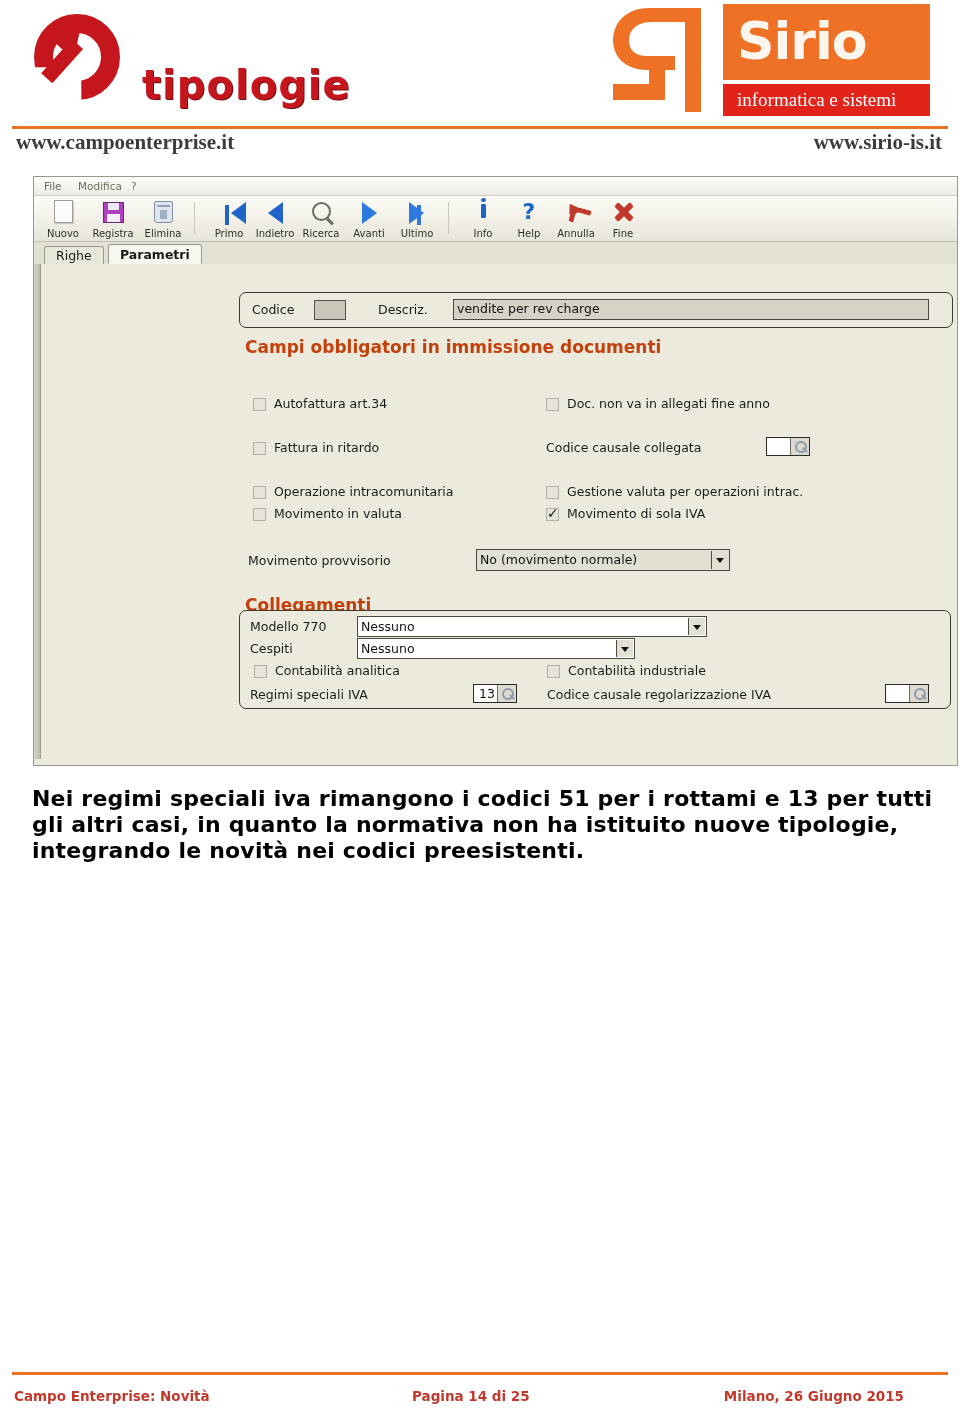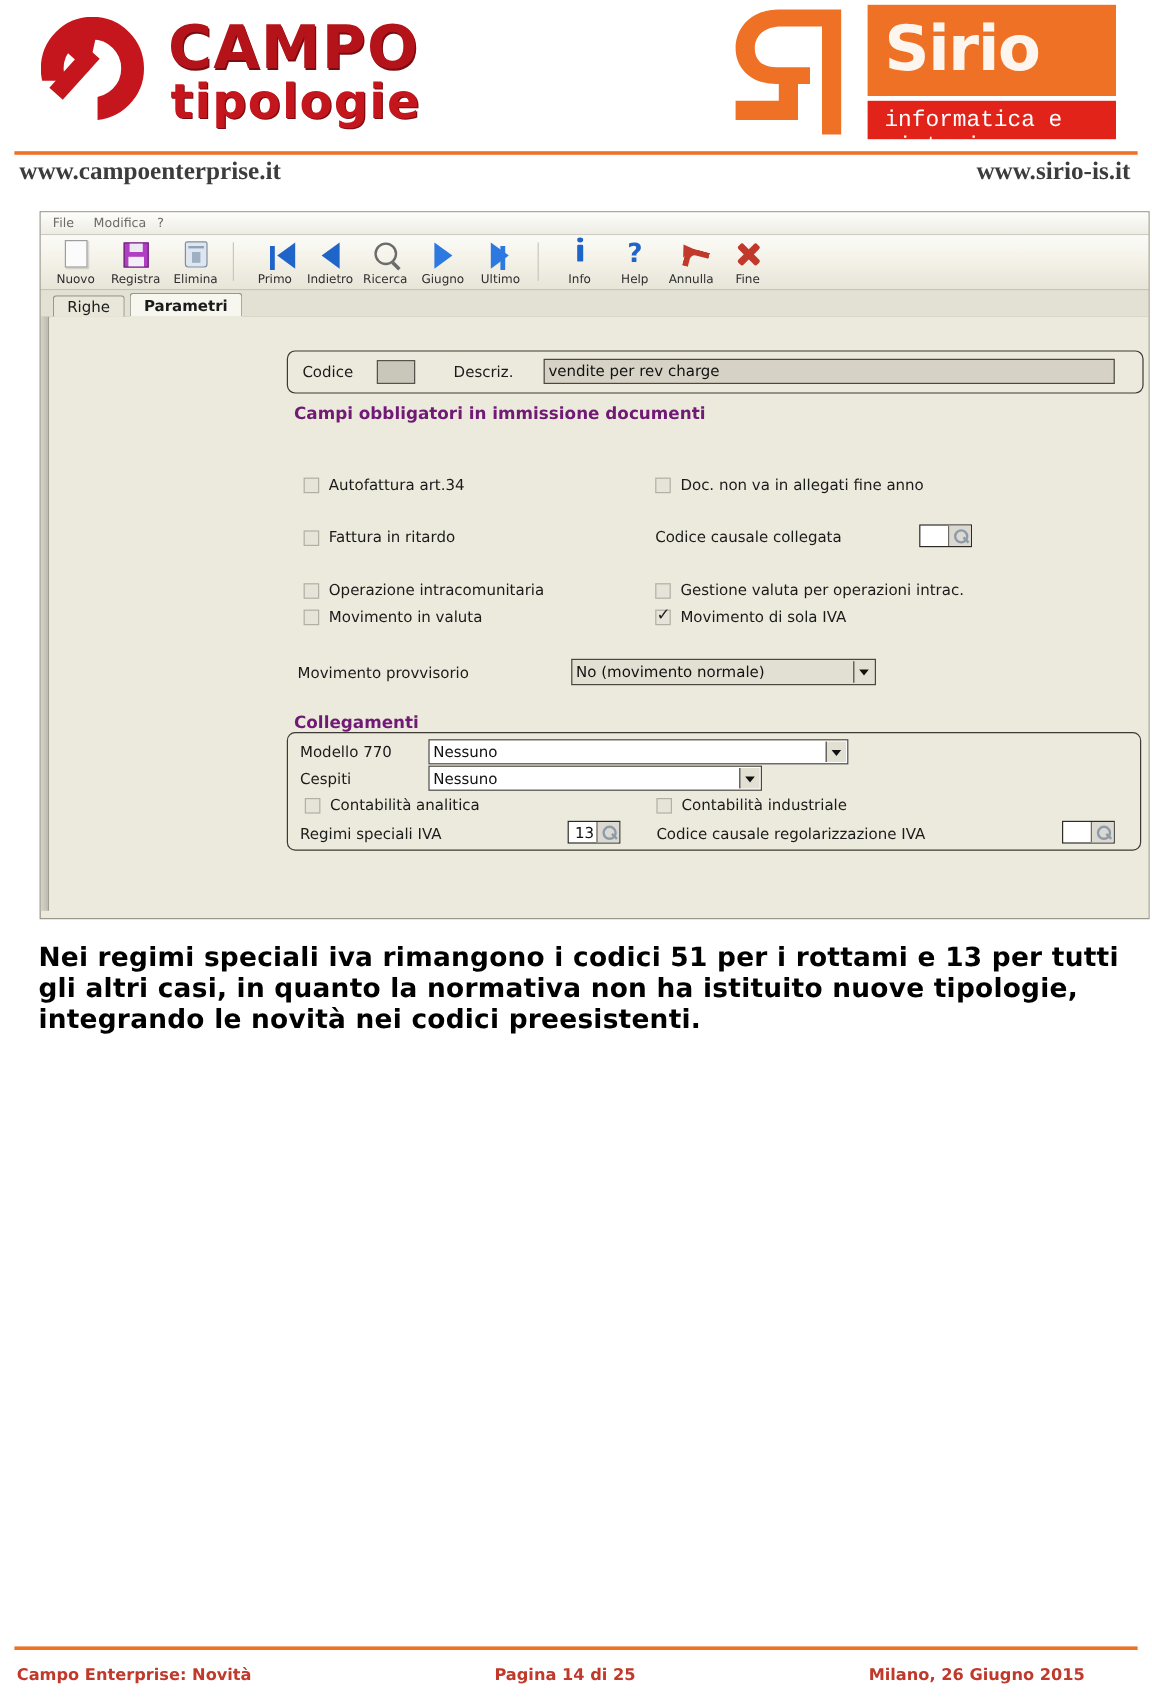--- a/index.html
+++ b/index.html
@@ -43,21 +43,21 @@
   }
   .sirio-box-top span{
     position:absolute;left:14px;top:6px;font-size:52px;font-weight:bold;color:#fdf6ef;
     font-family:"DejaVu Sans", sans-serif;line-height:62px;letter-spacing:-1px;
   }
   .sirio-box-bot{
     position:absolute;left:118px;top:80px;width:207px;height:32px;background:#e2231a;
   }
   .sirio-box-bot span{
     position:absolute;left:14px;top:5px;font-size:19px;color:#ffffff;font-weight:500;
-    font-family:Liberation Mono, monospace;
+    font-family:Liberation Serif, serif;
   }
   .hdr-rule{position:absolute;left:12px;top:126px;width:936px;height:3px;background:#ef7126;}
   .hdr-url-left{
     position:absolute;left:16px;top:130px;font-family:"Liberation Serif", serif;
     font-size:21px;font-weight:bold;color:#3c3c3c;
   }
   .hdr-url-right{
     position:absolute;right:18px;top:130px;font-family:"Liberation Serif", serif;
     font-size:21px;font-weight:bold;color:#3c3c3c;
   }
@@ -154,21 +154,21 @@
   .canvas{
     position:absolute;left:7px;top:87px;right:0;bottom:0;background:#eceadd;
   }
 
   
   .panel{
     position:absolute;border:1px solid #3c3a33;border-radius:7px;background:#eceadd;
     box-sizing:border-box;
   }
   .fl{position:absolute;font-size:12.5px;color:#1b1b1b;font-family:"DejaVu Sans",sans-serif;}
-  .grouphdr{position:absolute;font-size:14px;font-weight:bold;color:#701a75;
+  .grouphdr{position:absolute;font-size:17px;font-weight:bold;color:#c2410c;
             font-family:"DejaVu Sans",sans-serif;}
   .txtbox{
     position:absolute;background:#d6d3c6;border:1px solid #4a483f;box-sizing:border-box;
     font-size:12.5px;color:#111;padding:1px 3px;line-height:16px;
   }
   .greybox{
     position:absolute;background:#c9c6ba;border:1px solid #54524a;box-sizing:border-box;
   }
   .cb{
     position:absolute;width:13px;height:13px;border:1px solid #b2b0a4;background:#e6e4d8;
@@ -229,21 +229,20 @@
 <body>
 
 <div class="header">
 
   <div class="logo-campo">
     <div class="campo-mark">
       <div class="campo-ring2"></div>
       <div class="campo-arrow-stem"></div>
       <div class="campo-arrow"></div>
     </div>
-    <div class="campo-text-top">CAMPO</div>
     <div class="campo-text-bot">tipologie</div>
   </div>
 
   <div class="logo-sirio">
     <div class="sirio-mark">
       <svg width="110" height="112" viewBox="0 0 110 112">
         <path d="M96 4 H44 C20 4 8 20 8 36 C8 54 22 66 42 66 H70 V52 H42 C30 52 24 46 24 36 C24 26 32 18 46 18 H80 V108 H96 Z" fill="#ef7126"></path>
         <path d="M8 80 H60 V96 H8 Z" fill="#ef7126"></path>
         <path d="M44 66 H60 V96 H44 Z" fill="#ef7126"></path>
       </svg>
@@ -308,21 +307,21 @@
     <div class="tb-item" style="left:264px">
       <div class="tb-ico">
           <div class="ic-glass"></div>
         </div>
       <div class="lbl">Ricerca</div>
     </div>
     <div class="tb-item" style="left:312px">
       <div class="tb-ico">
           <div class="tri-r"></div>
         </div>
-      <div class="lbl">Giugno</div>
+      <div class="lbl">Avanti</div>
     </div>
     <div class="tb-item" style="left:360px">
       <div class="tb-ico" style="position:relative;">
         <div class="tri-r" style="margin-left:2px;"></div>
           <div class="bar-r"></div>
       </div>
       <div class="lbl">Ultimo</div>
     </div>
 
     <div class="tb-sep" style="left:414px"></div>

